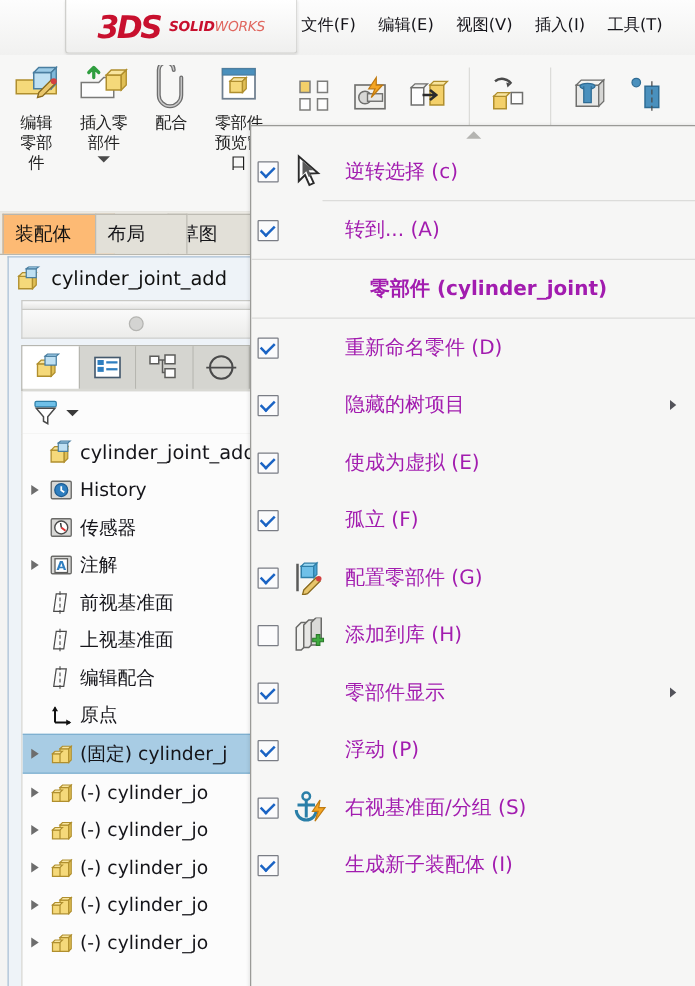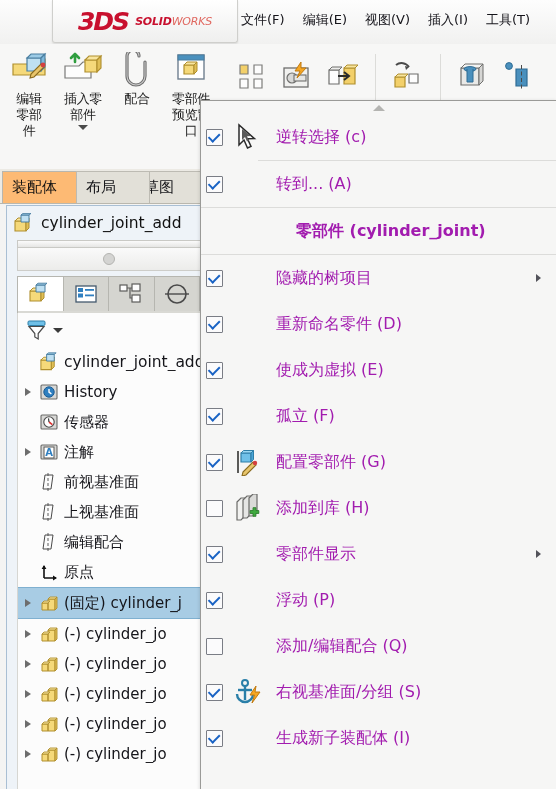--- a/index.html
+++ b/index.html
@@ -595,27 +595,27 @@
       <span class="ctx-cb checked"></span>
       <span class="ctx-lbl">转到... (A)</span>
     </div>
 
     <div class="ctx-head">
       <span class="ctx-lbl">零部件 (cylinder_joint)</span>
     </div>
 
     <div class="ctx-item">
       <span class="ctx-cb checked"></span>
+      <span class="ctx-lbl">重新命名零件 (D)</span>
+    </div>
+
+    <div class="ctx-item">
+      <span class="ctx-cb checked"></span>
       <span class="ctx-lbl">隐藏的树项目</span>
       <span class="ctx-sub"></span>
-    </div>
-
-    <div class="ctx-item">
-      <span class="ctx-cb checked"></span>
-      <span class="ctx-lbl">重新命名零件 (D)</span>
     </div>
 
     <div class="ctx-item">
       <span class="ctx-cb checked"></span>
       <span class="ctx-lbl">使成为虚拟 (E)</span>
     </div>
 
     <div class="ctx-item">
       <span class="ctx-cb checked"></span>
       <span class="ctx-lbl">孤立 (F)</span>
@@ -653,24 +653,20 @@
       <span class="ctx-cb checked"></span>
       <span class="ctx-lbl">零部件显示</span>
       <span class="ctx-sub"></span>
     </div>
 
     <div class="ctx-item">
       <span class="ctx-cb checked"></span>
       <span class="ctx-lbl">浮动 (P)</span>
     </div>
 
-    <div class="ctx-item">
-      <span class="ctx-cb"></span>
-      <span class="ctx-lbl">添加/编辑配合 (Q)</span>
-    </div>
 
 
     <div class="ctx-item">
       <span class="ctx-cb checked"></span>
       <span class="ctx-ico">
         <svg width="28" height="28" viewBox="0 0 28 28">
           <circle cx="11" cy="5" r="3" fill="none" stroke="#2a7fa8" stroke-width="2"></circle>
           <path d="M11 8 v14" stroke="#2a7fa8" stroke-width="2.4"></path>
           <path d="M4 12 h14" stroke="#2a7fa8" stroke-width="2.4"></path>
           <path d="M3 16 a8 8 0 0 0 16 0" fill="none" stroke="#2a7fa8" stroke-width="2.4"></path>

